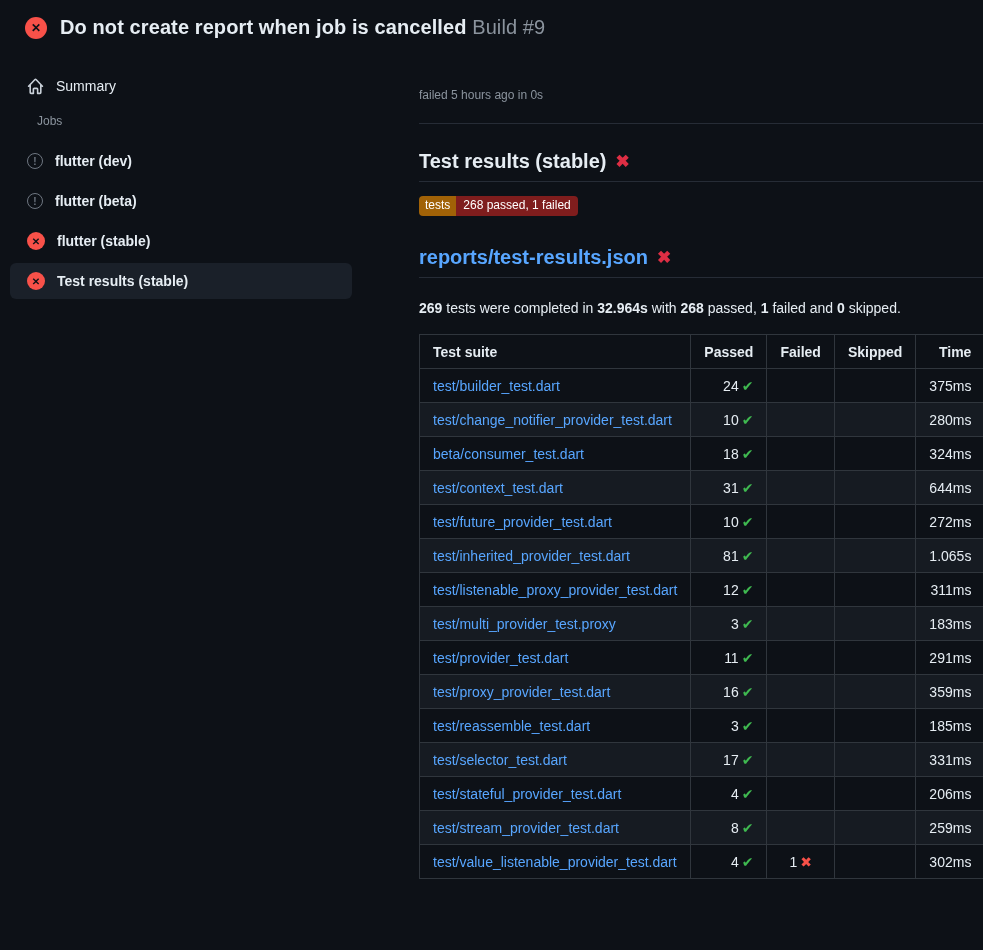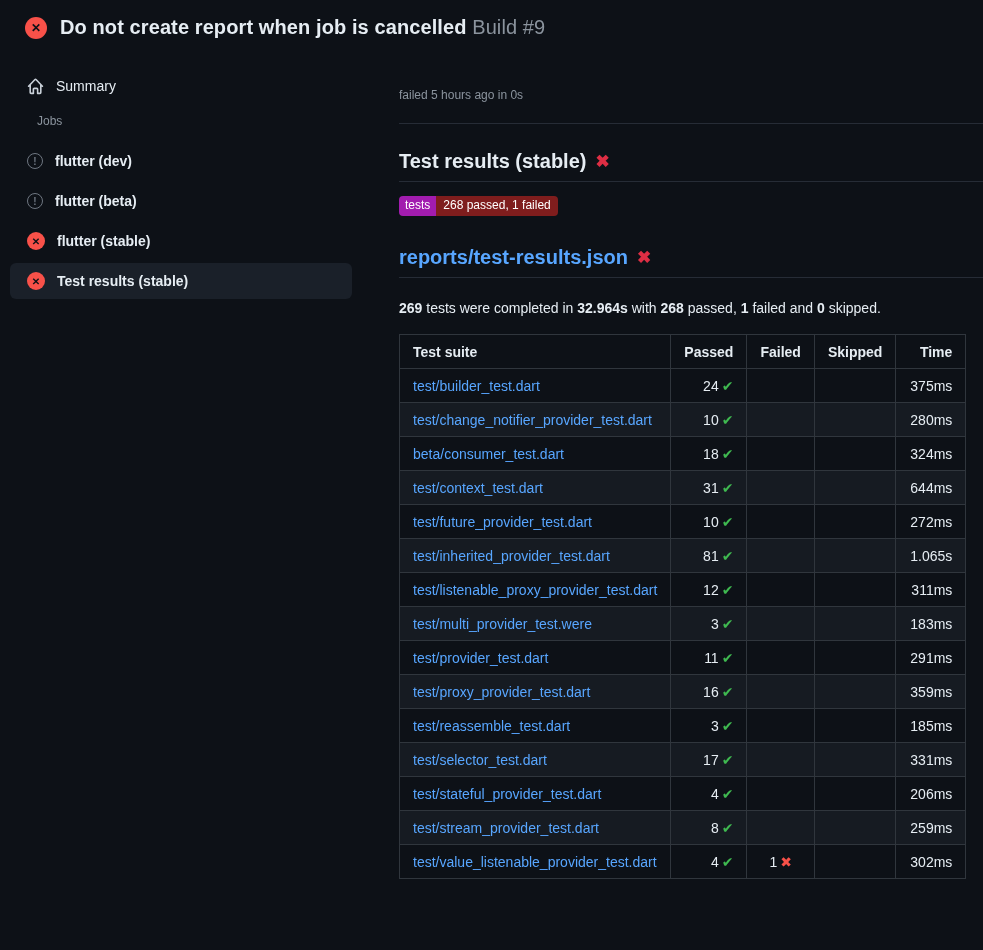--- a/index.html
+++ b/index.html
@@ -15,21 +15,21 @@
   .fail-circle {
     border-radius: 50%; background: #f85149; color: #0d1117;
     display: inline-flex; align-items: center; justify-content: center;
     font-weight: 700; flex: none;
   }
   .fail-circle.lg { width: 22px; height: 22px; font-size: 12px; }
   .fail-circle.sm { width: 18px; height: 18px; font-size: 10px; }
   .app-title { font-size: 20px; font-weight: 700; letter-spacing: .1px; }
   .app-title .build { color: #8b949e; font-weight: 400; }
   
-  .layout { display: flex; align-items: flex-start; }
+  .layout { display: flex; align-items: flex-start; gap: 20px; }
   .sidebar { width: 375px; flex: none; padding-top: 19px; }
   .side-list { margin: 0 23px 0 10px; }
   .side-item {
     display: flex; align-items: center; gap: 12px;
     height: 36px; padding: 0 17px; border-radius: 6px;
     font-size: 14px; font-weight: 500; color: #e6edf3; cursor: pointer;
   }
   .jobs-group .side-item { font-weight: 600; margin-bottom: 4px; }
   .side-item.selected { background: #1a2029; }
   .jobs-label { font-size: 12px; color: #8b949e; margin: 10px 0 15px 27px; }
@@ -48,21 +48,21 @@
   .divider.top { margin-top: 20px; }
   h2.report-h {
     font-size: 20px; font-weight: 700; line-height: 26px;
     margin-top: 24px; padding-bottom: 6px; border-bottom: 1px solid #262c36;
   }
   h2.report-h.link-h { margin-top: 28px; }
   h2 .hx { color: #dd2e44; font-size: 17px; font-weight: 700; margin-left: 9px; vertical-align: 1px; }
   a.blue, .link-h a { color: #58a6ff; text-decoration: none; }
   
   .badge { display: inline-flex; margin-top: 14px; font-size: 12px; line-height: 13px; color: #fff; border-radius: 4px; overflow: hidden; }
-  .badge .bl { background: #a21caf; padding: 3px 6px 4px; }
+  .badge .bl { background: #a16207; padding: 3px 6px 4px; }
   .badge .br { background: #7f1d1d; padding: 3px 7px 4px; }
   
   .summary-p { margin-top: 20px; font-size: 14px; line-height: 20px; }
   .summary-p b { font-weight: 700; }
   
   table.results { border-collapse: collapse; margin-top: 16px; table-layout: fixed; font-size: 14px; }
   .results th, .results td { border: 1px solid #30363d; padding: 0 13px; height: 34px; }
   .results th { font-weight: 700; }
   .results tbody tr:nth-child(even) td { background: #161b22; }
   .col-suite { width: 270px; } .col-passed { width: 70px; } .col-failed { width: 65px; }
@@ -186,21 +186,21 @@
             <td class="ar">1.065s</td>
           </tr>
           <tr>
             <td class="al"><a class="blue" href="#">test/listenable_proxy_provider_test.dart</a></td>
             <td class="ar">12<span class="check">✔</span></td>
             <td class="ac"></td>
             <td class="ac"></td>
             <td class="ar">311ms</td>
           </tr>
           <tr>
-            <td class="al"><a class="blue" href="#">test/multi_provider_test.were</a></td>
+            <td class="al"><a class="blue" href="#">test/multi_provider_test.proxy</a></td>
             <td class="ar">3<span class="check">✔</span></td>
             <td class="ac"></td>
             <td class="ac"></td>
             <td class="ar">183ms</td>
           </tr>
           <tr>
             <td class="al"><a class="blue" href="#">test/provider_test.dart</a></td>
             <td class="ar">11<span class="check">✔</span></td>
             <td class="ac"></td>
             <td class="ac"></td>

